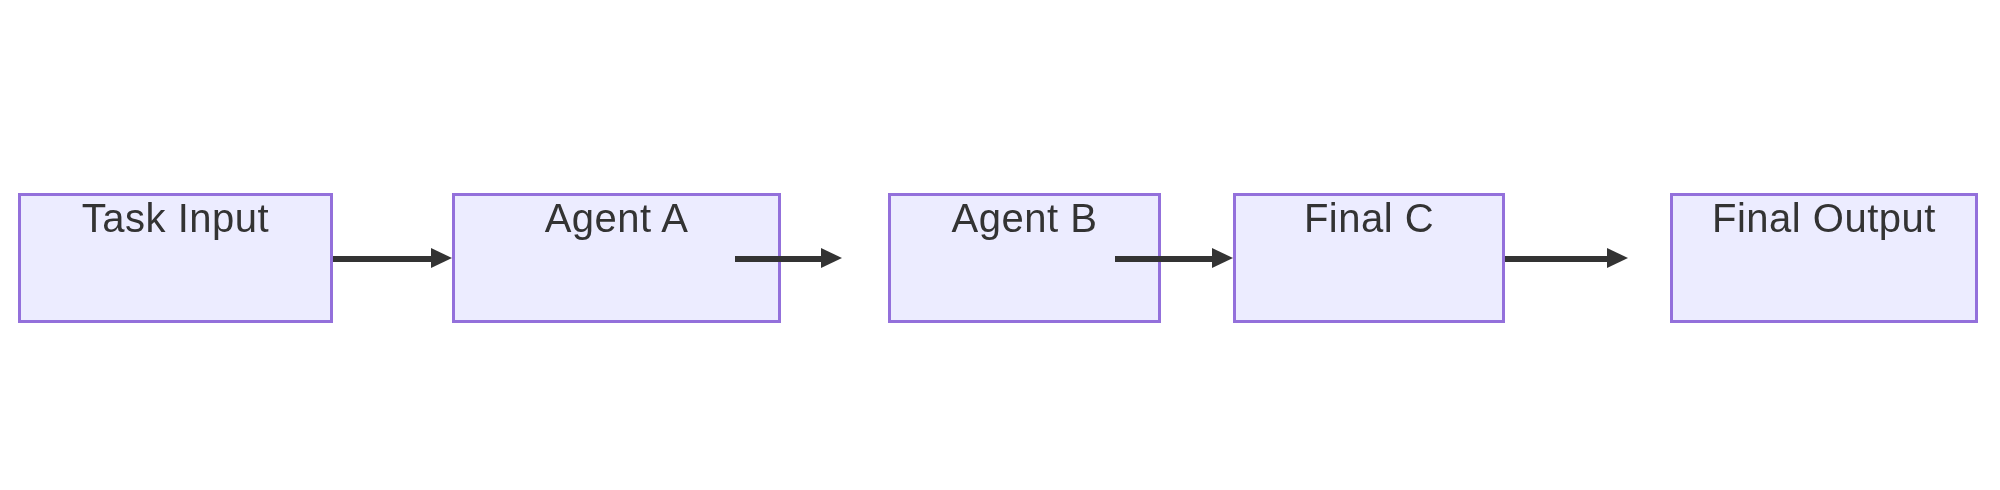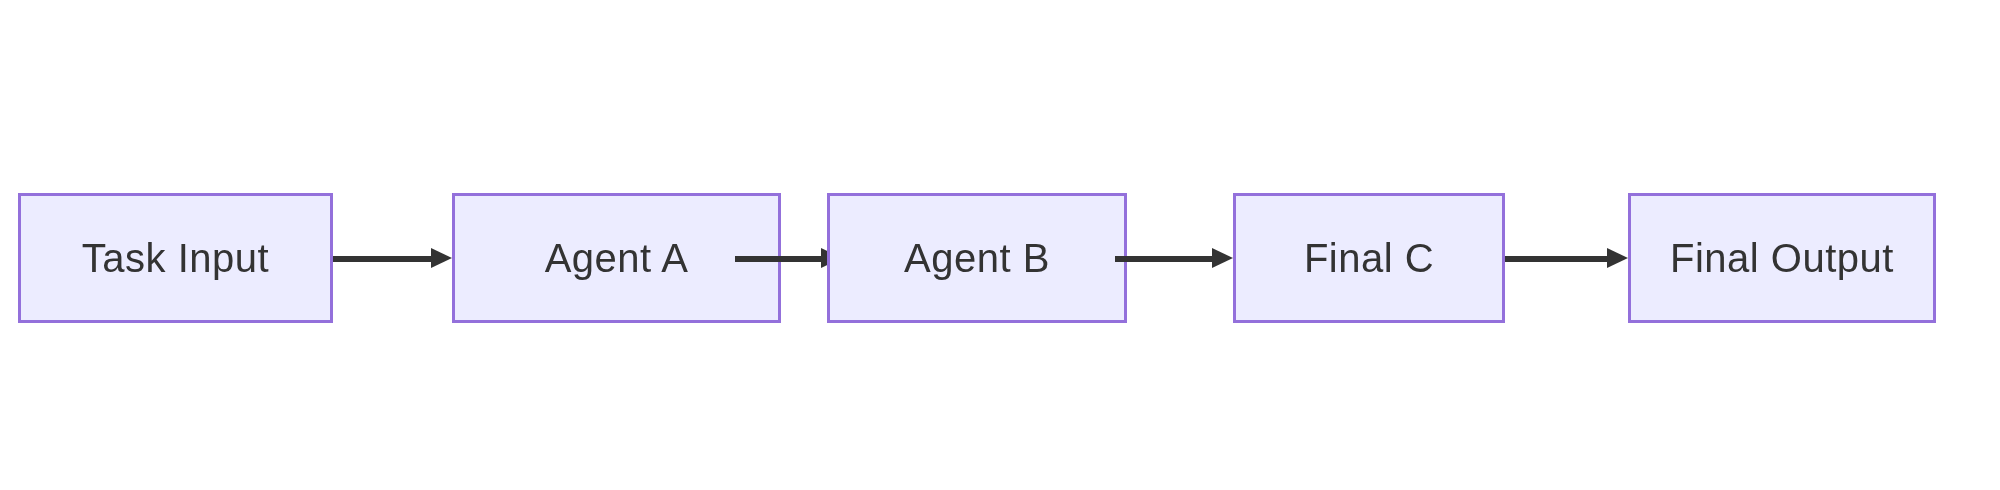--- a/index.html
+++ b/index.html
@@ -23,21 +23,21 @@
     height: 490px;
     background: var(--bg);
   }
   .node {
     position: absolute;
     top: 193px;
     height: 130px;
     background: var(--node-fill);
     border: 3px solid var(--node-border);
     display: flex;
-    align-items: center;
+    align-items: flex-start;
     justify-content: center;
   }
   .node-label {
     font-size: 40px;
     color: var(--text-color);
     white-space: nowrap;
     letter-spacing: 0.5px;
   }
   .arrow {
     position: absolute;
@@ -58,23 +58,23 @@
     top: 0;
     width: 0;
     height: 0;
     border-left: 21px solid var(--arrow-color);
     border-top: 10.5px solid transparent;
     border-bottom: 10.5px solid transparent;
   }
   
   .n0 { left: 18px;   width: 315px; }
   .n1 { left: 452px;  width: 329px; }
-  .n2 { left: 827px;  width: 300px; }
+  .n2 { left: 888px;  width: 273px; }
   .n3 { left: 1233px; width: 272px; }
-  .n4 { left: 1628px; width: 308px; }
+  .n4 { left: 1670px; width: 308px; }
   
   .a0 { left: 333px;  width: 119px; }
   .a1 { left: 735px;  width: 107px; }
   .a2 { left: 1115px; width: 118px; }
   .a3 { left: 1505px; width: 123px; }
 </style>
 </head>
 <body>
 
 <div class="canvas">

